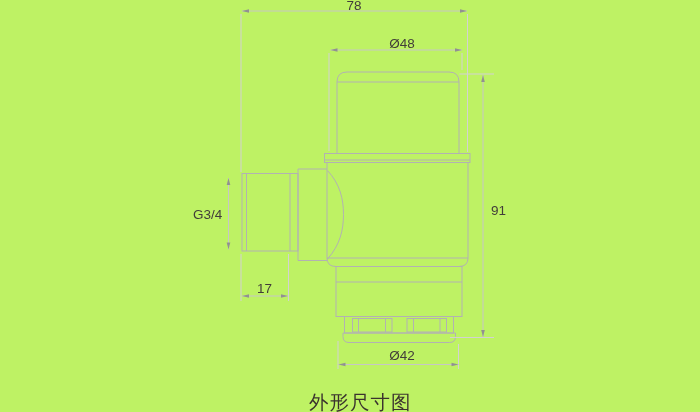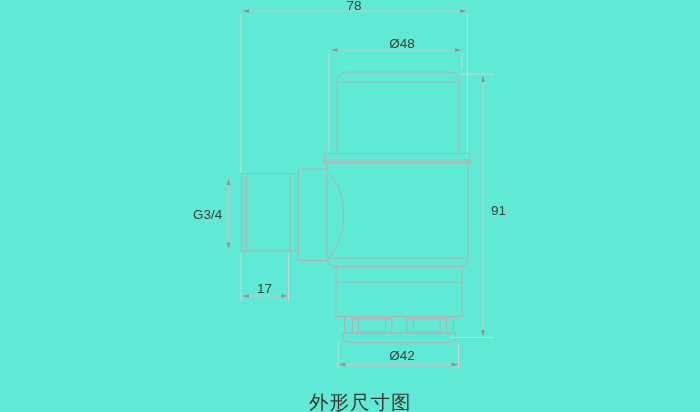--- a/index.html
+++ b/index.html
@@ -1,19 +1,19 @@
 <!DOCTYPE html>
 <html><head>
 <meta charset="utf-8">
 <style>
   html,body{margin:0;padding:0;background:#ffffff;}
   .canvas{
     position:relative;
     width:700px;height:412px;
-    background:#5eead4;
+    background:#bef264;
     overflow:hidden;
     font-family:"Liberation Sans", sans-serif;
   }
   svg{position:absolute;left:0;top:0;}
   .part{stroke:#b2b2b2;stroke-width:1;fill:none;}
   .dimline{stroke:#c6c6c6;stroke-width:1;fill:none;}
   .extline{stroke:#d2d2d2;stroke-width:1;fill:none;}
   .arrow{fill:#919191;stroke:none;}
   .dimtext{
     fill:#423d3a;

